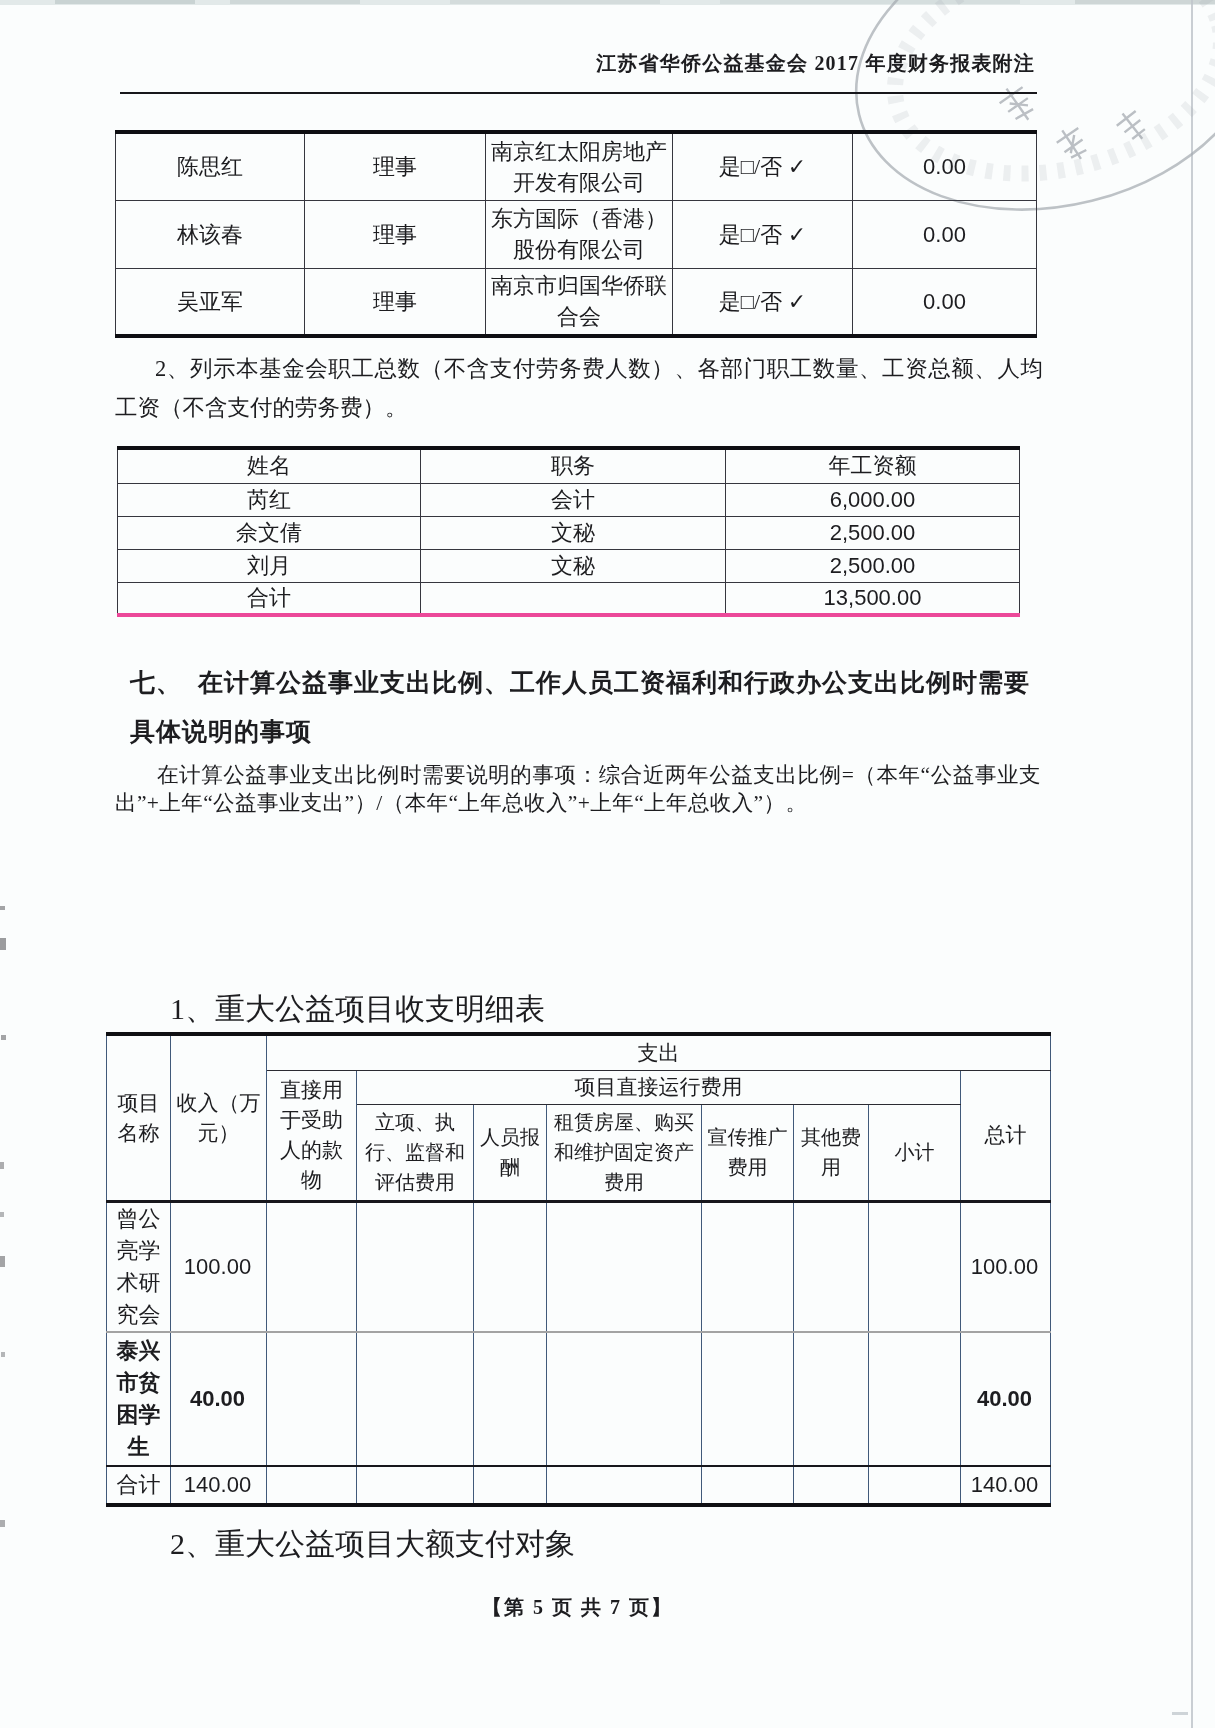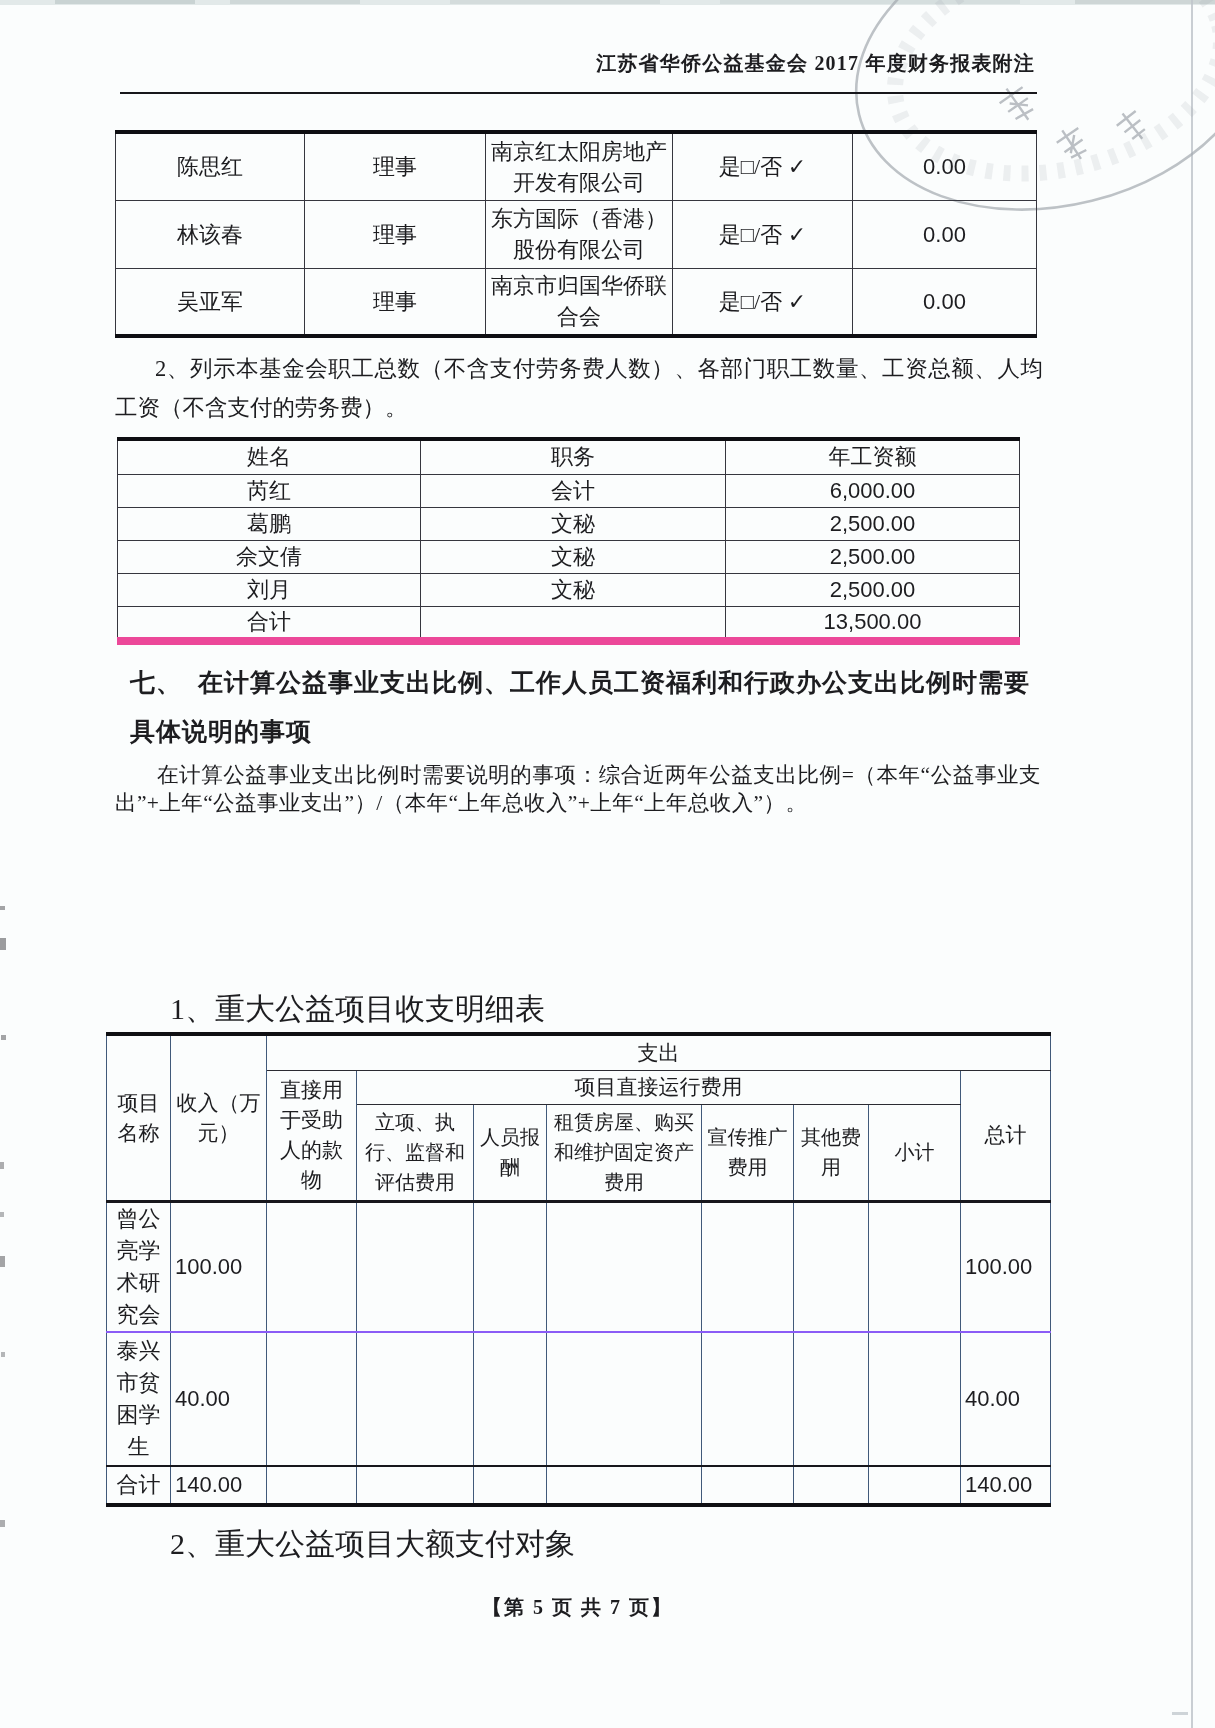--- a/index.html
+++ b/index.html
@@ -21,22 +21,22 @@
   
   table{border-collapse:collapse;table-layout:fixed;}
   td,th{vertical-align:middle;font-weight:normal;overflow:hidden;}
   .num{font-family:"Liberation Sans","DejaVu Sans",sans-serif;}
   
   .t1{left:115px;top:130px;width:921px;font-size:22px;
       border-top:4px solid #0e0e12;border-bottom:4px solid #0e0e12;}
   .t1 td{border:1.6px solid #36363e;text-align:center;line-height:31px;padding:0 4px;}
   .t1 tr{height:68px;}
   
-  .t2{left:117px;top:437px;width:902px;font-size:22px;
-      border-top:4px solid #0e0e12;border-bottom:8px solid #ec4899;}
+  .t2{left:117px;top:446px;width:902px;font-size:22px;
+      border-top:4px solid #0e0e12;border-bottom:4px solid #ec4899;}
   .t2 td,.t2 th{border:1.5px solid #36363e;text-align:center;padding:0 4px;}
   .t2 tr{height:33px;}
   .t2 tr.hdr{height:35px;}
   
   .staff-note{left:115px;top:349px;width:928px;font-size:22.5px;line-height:39px;
       text-indent:40px;text-align:justify;}
   .sec-heading{left:130px;font-size:25px;font-weight:bold;line-height:49px;letter-spacing:1px;}
   .sec-heading .sec-title{margin-left:16px;}
   .s7{top:658px;width:920px;}
   .s8{top:944px;width:920px;}
@@ -54,24 +54,24 @@
          border-left:1.5px solid #41597a;border-right:1.5px solid #41597a;
          text-align:center;line-height:30px;padding:0 4px;}
   .t3 tr.ha{height:36px;}
   .t3 tr.hb{height:34px;}
   .t3 tr.hc{height:97px;}
   .t3 tr.hc td{font-size:20px;padding:0 4px;}
   .t3 tr.b1{height:131px;}
   .t3 tr.b2{height:134px;}
   .t3 tr.b3{height:39px;}
   .t3 tr.b1 td{border-top:3px solid #17171c;}
-  .t3 tr.b2 td{border-top:2px solid #8b5cf6;}
+  .t3 tr.b2 td{border-top:2px solid #a3a3a3;font-weight:bold;}
   .t3 tr.b3 td{border-top:2.5px solid #17171c;}
   .t3 td.pname{padding:0 1px;line-height:32px;font-size:22px;}
-  .t3 td.val{text-align:left;padding-right:6px;font-size:22px;}
+  .t3 td.val{text-align:center;padding-right:6px;font-size:22px;}
   
   .footer{left:0;top:1594px;width:1215px;text-align:center;font-size:20px;
       font-weight:bold;letter-spacing:2px;transform:translateX(-30px);}
   
   .stamp{left:818px;top:-95px;pointer-events:none;}
   .br-mark{left:1172px;top:1712px;width:16px;height:3px;background:#ced4d8;}
 </style>
 </head>
 <body>
 
@@ -160,25 +160,20 @@
     <tbody>
         <tr class="hdr">
       <th>姓名</th>
       <th>职务</th>
       <th>年工资额</th>
     </tr>
     <tr>
       <td>芮红</td>
       <td>会计</td>
       <td class="num">6,000.00</td>
-    </tr>
-    <tr>
-      <td>葛鹏</td>
-      <td>文秘</td>
-      <td class="num">2,500.00</td>
     </tr>
     <tr>
       <td>佘文倩</td>
       <td>文秘</td>
       <td class="num">2,500.00</td>
     </tr>
     <tr>
       <td>刘月</td>
       <td>文秘</td>
       <td class="num">2,500.00</td>

